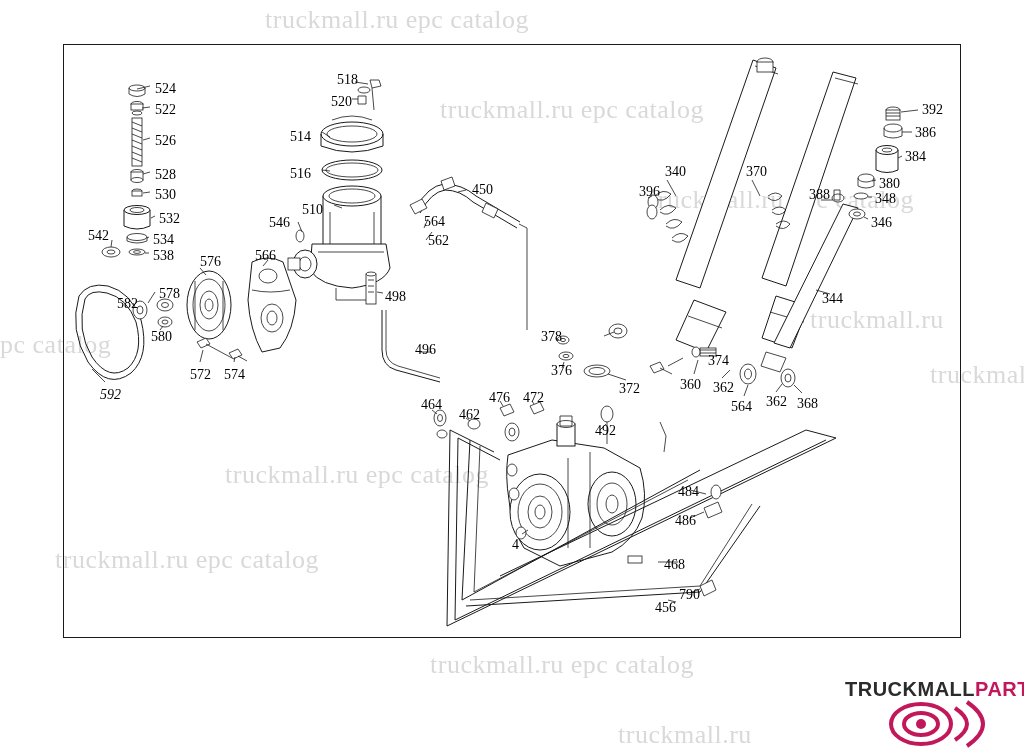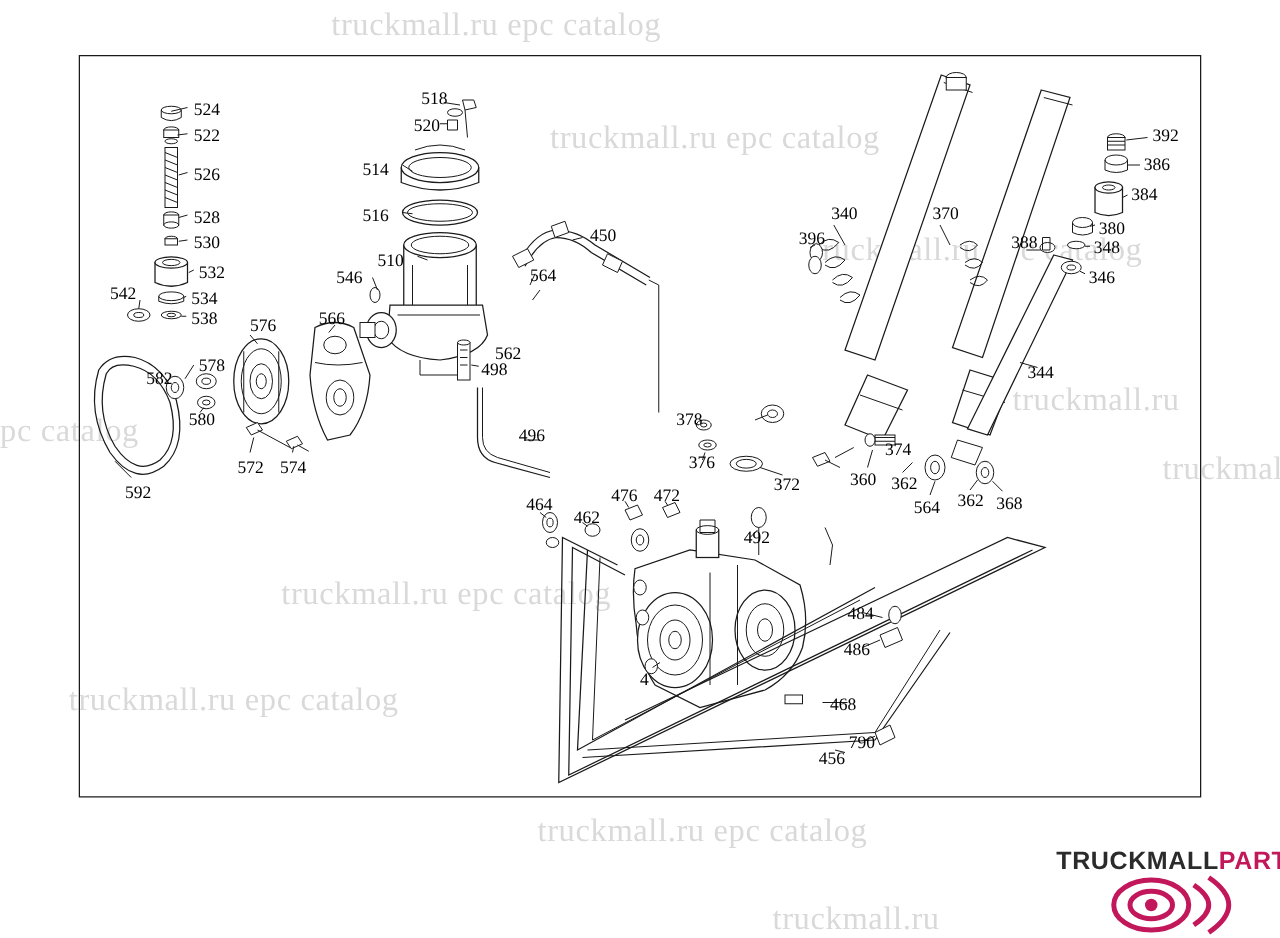--- a/index.html
+++ b/index.html
@@ -398,32 +398,32 @@
     <div class="cal" style="left:153px;top:233px;">534</div>
     <div class="cal" style="left:153px;top:249px;">538</div>
     <div class="cal" style="left:88px;top:229px;">542</div>
     <div class="cal" style="left:200px;top:255px;">576</div>
     <div class="cal" style="left:255px;top:249px;">566</div>
     <div class="cal" style="left:159px;top:287px;">578</div>
     <div class="cal" style="left:117px;top:297px;">582</div>
     <div class="cal" style="left:151px;top:330px;">580</div>
     <div class="cal" style="left:190px;top:368px;">572</div>
     <div class="cal" style="left:224px;top:368px;">574</div>
-    <div class="cal" style="left:100px;top:388px;">592</div>
+    <div class="cal" style="left:100px;top:388px;font-style:italic;">592</div>
     <div class="cal" style="left:337px;top:73px;">518</div>
     <div class="cal" style="left:331px;top:95px;">520</div>
     <div class="cal" style="left:290px;top:130px;">514</div>
     <div class="cal" style="left:290px;top:167px;">516</div>
     <div class="cal" style="left:302px;top:203px;">510</div>
     <div class="cal" style="left:269px;top:216px;">546</div>
     <div class="cal" style="left:385px;top:290px;">498</div>
     <div class="cal" style="left:415px;top:343px;">496</div>
     <div class="cal" style="left:472px;top:183px;">450</div>
     <div class="cal" style="left:424px;top:215px;">564</div>
-    <div class="cal" style="left:396px;top:234px;margin-top:43px;">562</div>
+    <div class="cal" style="left:428px;top:234px;">562</div>
     <div class="cal" style="left:421px;top:398px;">464</div>
     <div class="cal" style="left:459px;top:408px;">462</div>
     <div class="cal" style="left:489px;top:391px;">476</div>
     <div class="cal" style="left:523px;top:391px;">472</div>
     <div class="cal" style="left:595px;top:424px;">492</div>
     <div class="cal" style="left:512px;top:538px;">4</div>
     <div class="cal" style="left:678px;top:485px;">484</div>
     <div class="cal" style="left:675px;top:514px;">486</div>
     <div class="cal" style="left:664px;top:558px;">468</div>
     <div class="cal" style="left:655px;top:601px;">456</div>

